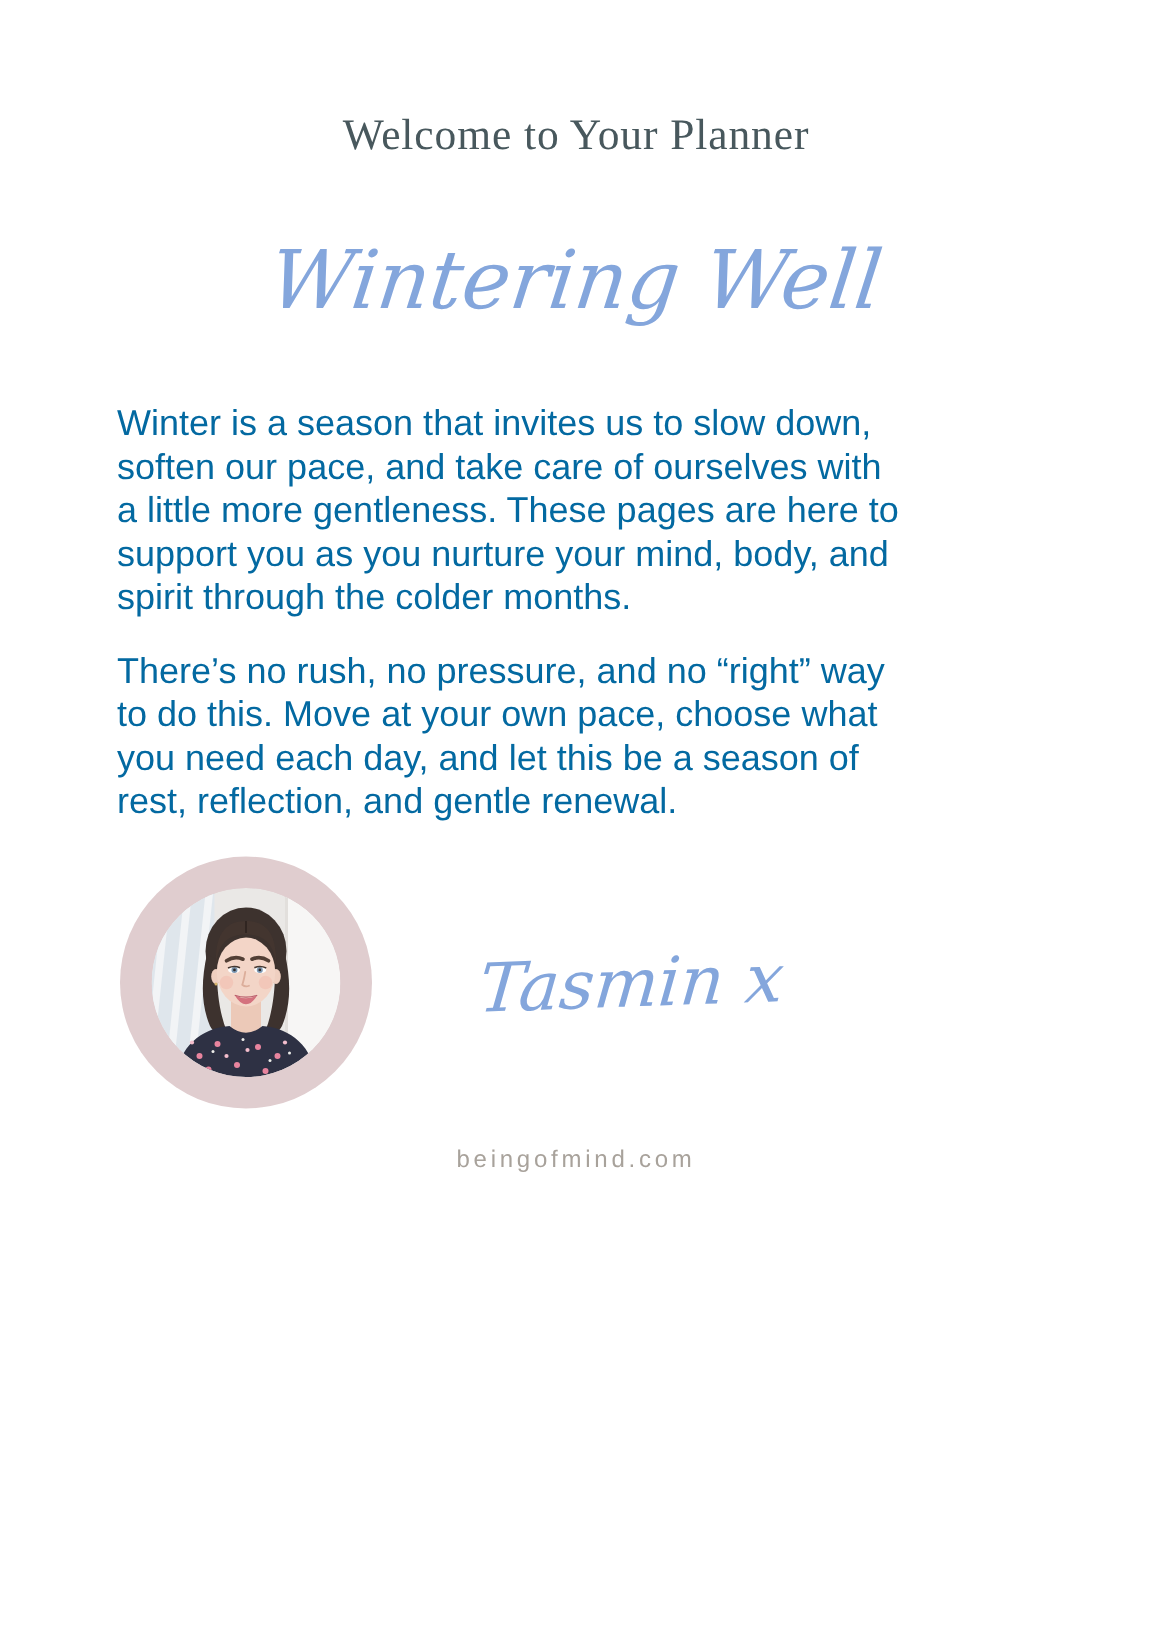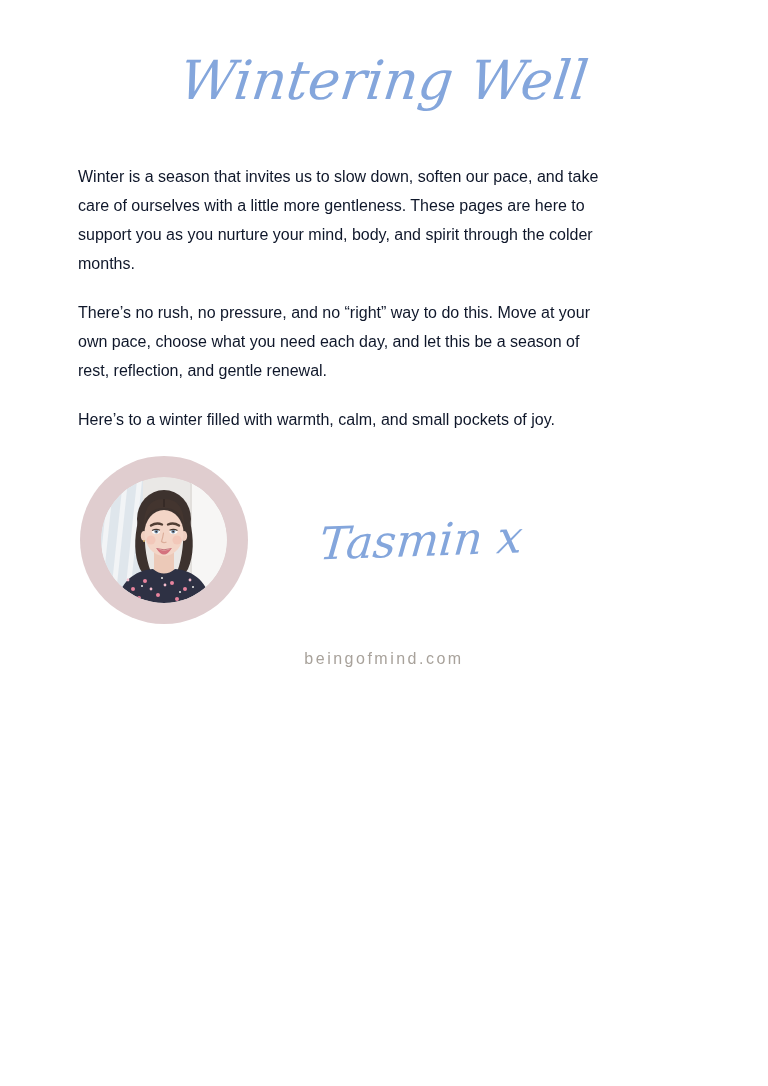--- a/index.html
+++ b/index.html
@@ -25,22 +25,22 @@
     font-family:"DejaVu Serif", serif;
     font-style:italic;
     font-size:54px; line-height:74px;
     color:#84A6DC;
     transform:skewX(-7deg);
   }
 
   .body-text { width:527px; margin:44px 0 0 78px; }
   .body-text p {
     margin:0 0 20px 0;
-    font-size:16px; line-height:29px;
-    color:#0f172a;
+    font-size:24px; line-height:29px;
+    color:#0369a1;
   }
   .body-text p:last-child { margin-bottom:0; }
 
   .author-row {
     display:flex; align-items:center;
     margin:22px 0 0 80px;
     height:168px;
   }
   .photo-ring {
     width:168px; height:168px;
@@ -70,27 +70,27 @@
     font-size:16px;
     letter-spacing:2.5px;
     color:#A8A29B;
   }
 </style>
 </head>
 <body>
 
 <div class="page">
 
+  <h1 class="title">Welcome to Your Planner</h1>
 
   <div class="script-heading">Wintering Well</div>
 
   <div class="body-text">
     <p>Winter is a season that invites us to slow down, soften our pace, and take care of ourselves with a little more gentleness. These pages are here to support you as you nurture your mind, body, and spirit through the colder months.</p>
     <p>There’s no rush, no pressure, and no “right” way to do this. Move at your own pace, choose what you need each day, and let this be a season of rest, reflection, and gentle renewal.</p>
-    <p>Here’s to a winter filled with warmth, calm, and small pockets of joy.</p>
   </div>
 
   <div class="author-row">
     <div class="photo-ring">
       <svg viewBox="0 0 126 126" xmlns="http://www.w3.org/2000/svg" role="img">
         <defs>
           <clipPath id="pc">
               <circle cx="63" cy="63" r="63"></circle>
             </clipPath>
         </defs>

